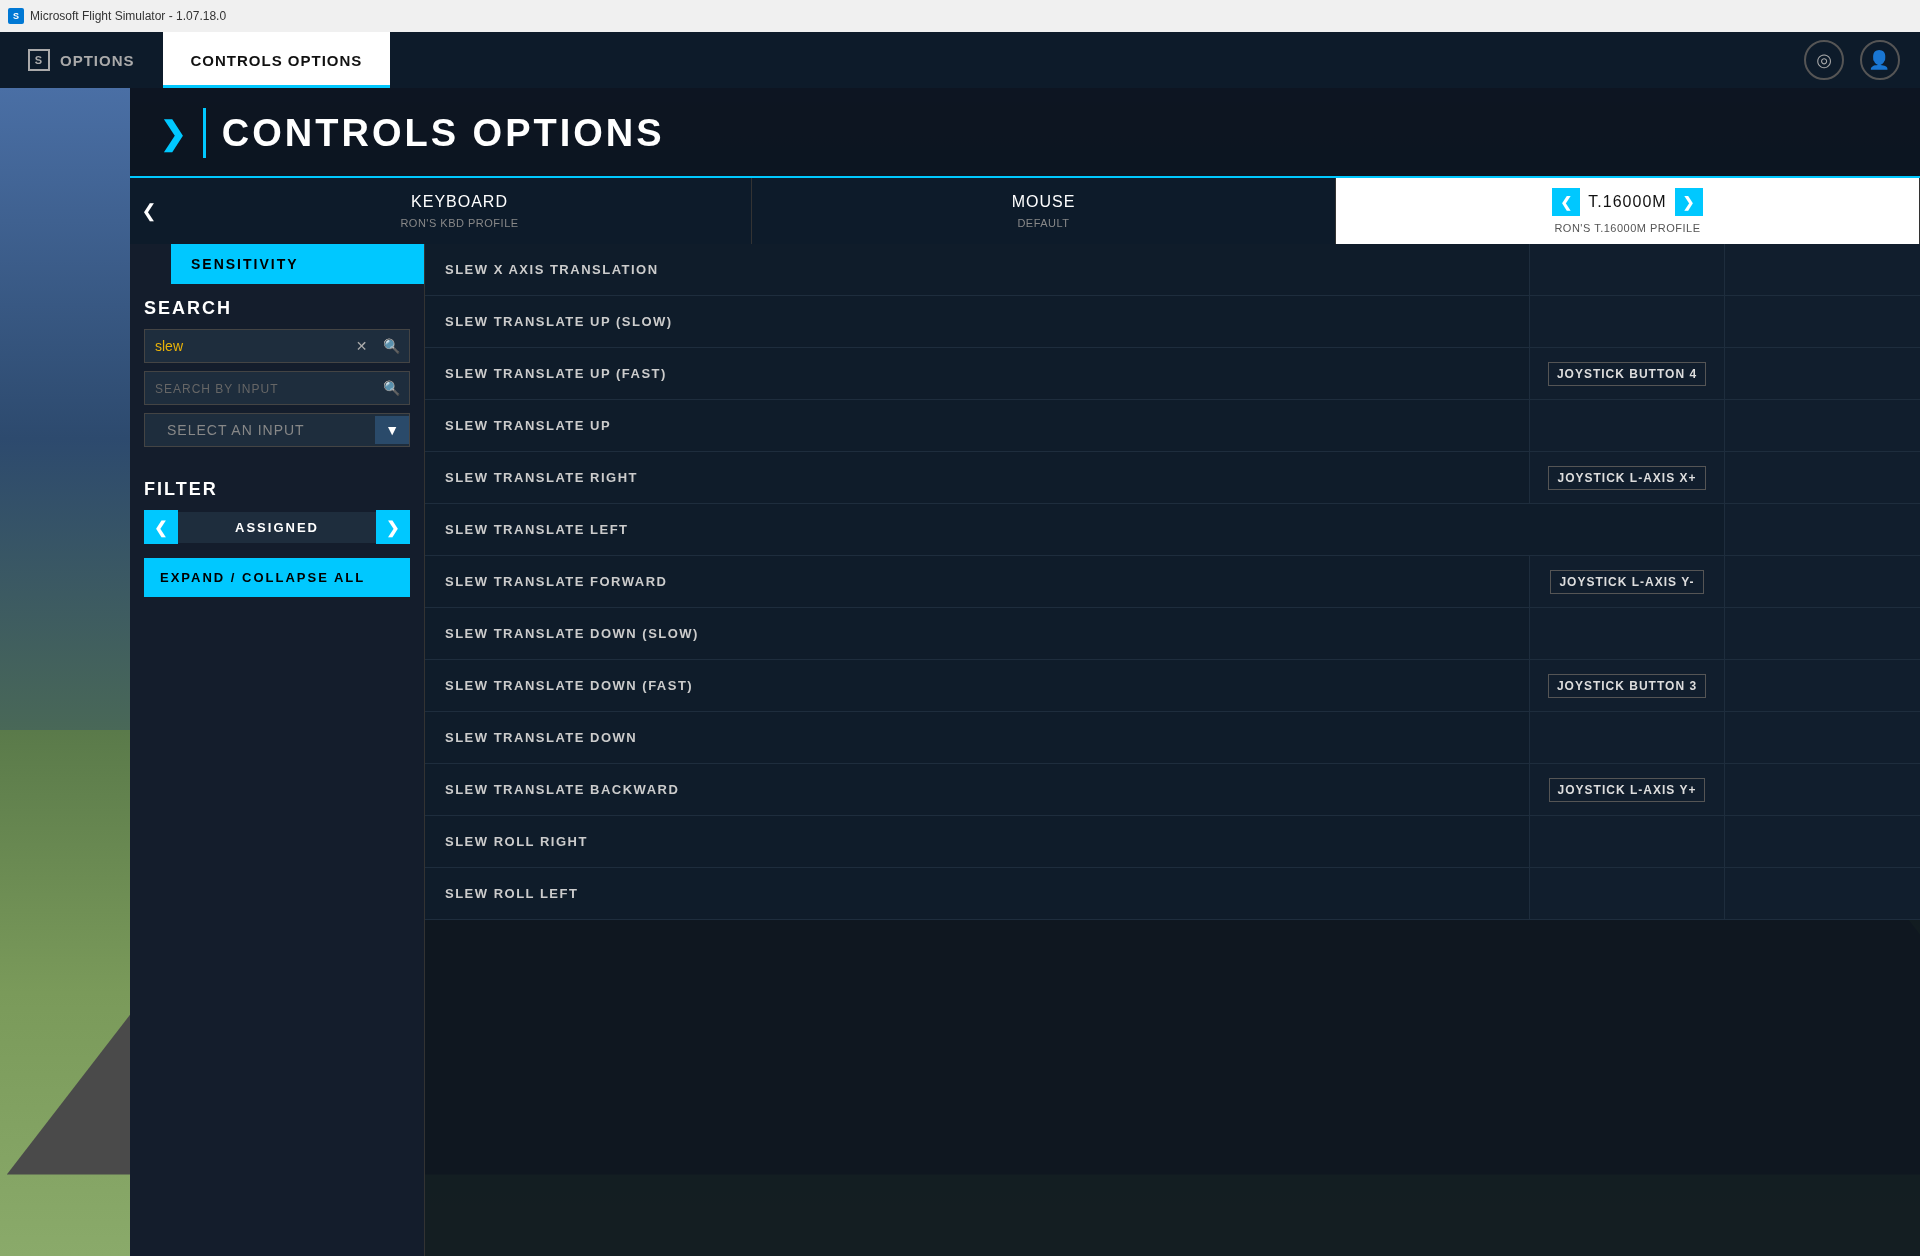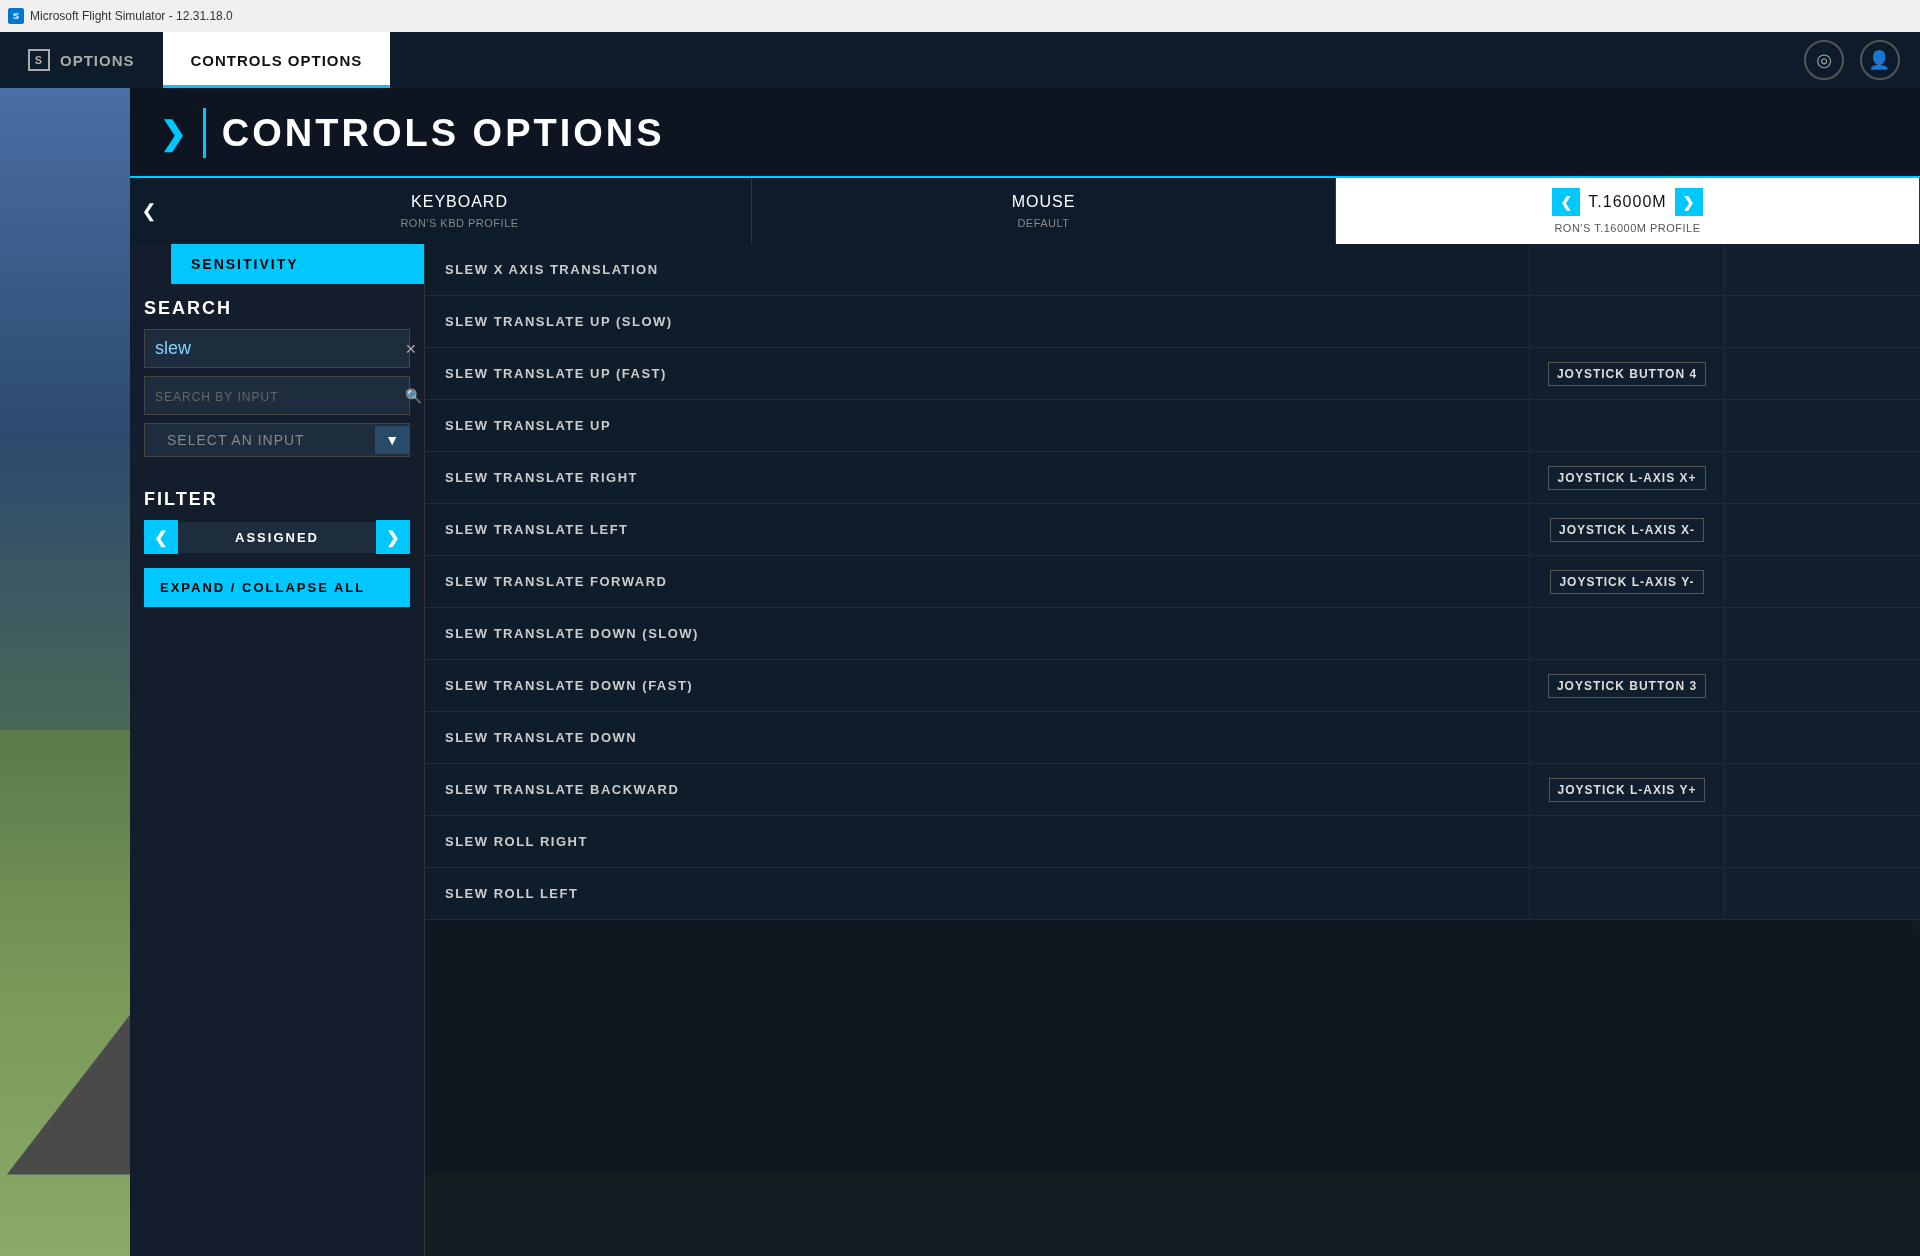--- a/index.html
+++ b/index.html
@@ -263,22 +263,22 @@
       align-items: center;
       background: #1e2d3d;
       border: 1px solid #444;
       margin-bottom: 8px;
     }
     .search-input-wrap input {
       flex: 1;
       background: transparent;
       border: none;
       outline: none;
-      color: #7dd3fc;
-      font-size: 18px;
+      color: #eab308;
+      font-size: 14px;
       padding: 8px 10px;
     }
     .search-input-wrap input::placeholder {
       color: #666;
       text-transform: uppercase;
       font-size: 12px;
       letter-spacing: 1px;
     }
     .search-clear {
       padding: 6px 8px;
@@ -432,21 +432,21 @@
       white-space: nowrap;
     }
   </style>
 </head>
 <body>
 
 <div id="titlebar">
   <div id="titlebar-icon">
     <span>S</span>
   </div>
-  <span>Microsoft Flight Simulator - 12.31.18.0</span>
+  <span>Microsoft Flight Simulator - 1.07.18.0</span>
 </div>
 
 <div id="navbar">
   <div class="nav-tab nav-tab-options">
     <div class="icon-box">S</div>
     <span>OPTIONS</span>
   </div>
   <div class="nav-tab active">
     <span>CONTROLS OPTIONS</span>
   </div>
@@ -547,23 +547,20 @@
         </div>
         <div class="binding-row">
           <div class="binding-name">SLEW TRANSLATE RIGHT</div>
           <div class="binding-slot">
             <div class="binding-tag">JOYSTICK L-AXIS X+</div>
           </div>
           <div class="binding-slot-2"></div>
         </div>
         <div class="binding-row">
           <div class="binding-name">SLEW TRANSLATE LEFT</div>
-          <div class="binding-slot">
-            <div class="binding-tag">JOYSTICK L-AXIS X-</div>
-          </div>
           <div class="binding-slot-2"></div>
         </div>
         <div class="binding-row">
           <div class="binding-name">SLEW TRANSLATE FORWARD</div>
           <div class="binding-slot">
             <div class="binding-tag">JOYSTICK L-AXIS Y-</div>
           </div>
           <div class="binding-slot-2"></div>
         </div>
         <div class="binding-row">

